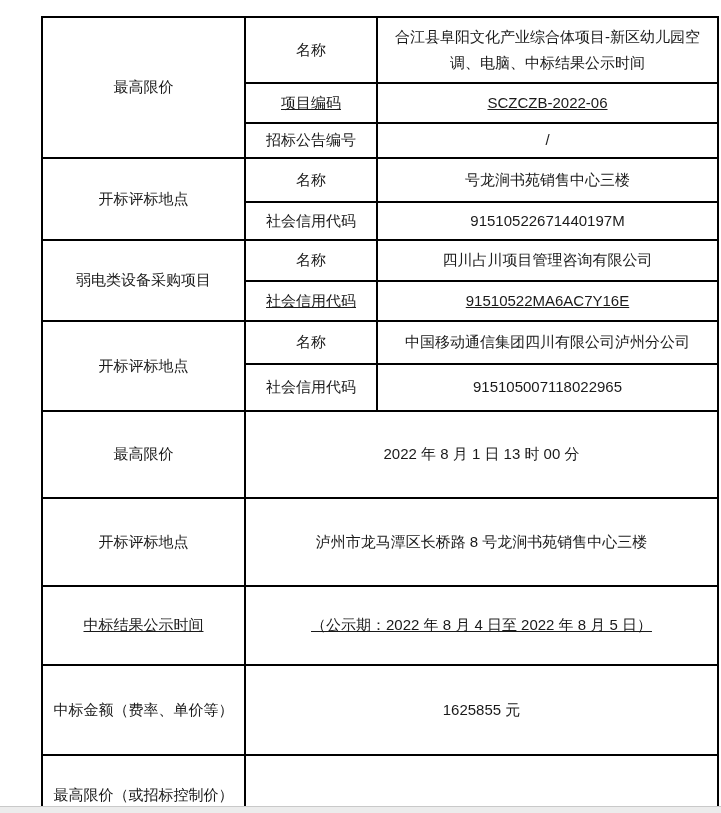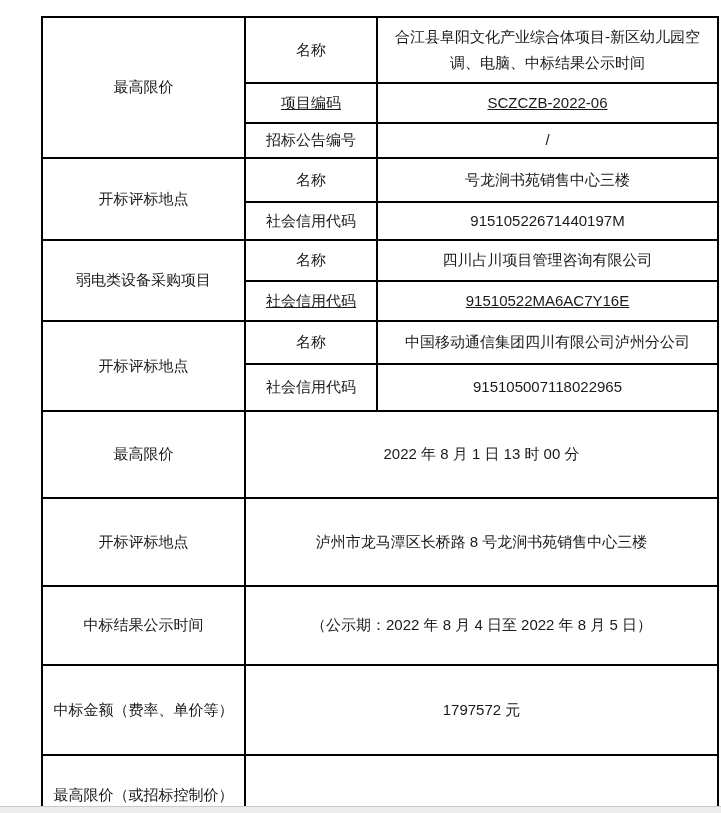--- a/index.html
+++ b/index.html
@@ -47,21 +47,21 @@
   .h64 { height: 60px; }
   .h38 { height: 34px; text-decoration: underline; }
   .h33 { height: 29px; }
   .h42 { height: 38px; }
   .h36 { height: 32px; }
   .h39 { height: 35px; }
   .h41 { height: 37px; }
   .h45 { height: 41px; }
   .h85 { height: 81px; }
   .h86 { height: 82px; }
-  .h77 { height: 73px; }
+  .h77 { height: 73px; text-decoration: underline; }
   .h88 { height: 84px; }
   .h77b { height: 75px; }
 
   .bottom-strip {
     position: absolute;
     left: 0;
     bottom: 0;
     width: 721px;
     height: 7px;
     background: #ececec;
@@ -132,21 +132,21 @@
     <tr>
       <td class="h86">开标评标地点</td>
       <td class="h86" colspan="2">泸州市龙马潭区长桥路 8 号龙涧书苑销售中心三楼</td>
     </tr>
     <tr>
       <td class="h77">中标结果公示时间</td>
       <td class="h77" colspan="2">（公示期：2022 年 8 月 4 日至 2022 年 8 月 5 日）</td>
     </tr>
     <tr>
       <td class="h88">中标金额（费率、单价等）</td>
-      <td class="h88" colspan="2">1797572 元</td>
+      <td class="h88" colspan="2">1625855 元</td>
     </tr>
     <tr class="last-row">
       <td class="h77b">最高限价（或招标控制价）</td>
       <td class="h77b" colspan="2"></td>
     </tr>
   </tbody>
     </table>
 
   <div class="bottom-strip"></div>
 </div>

